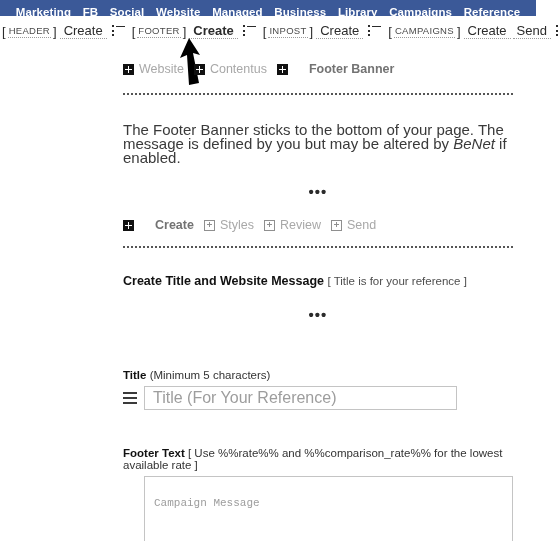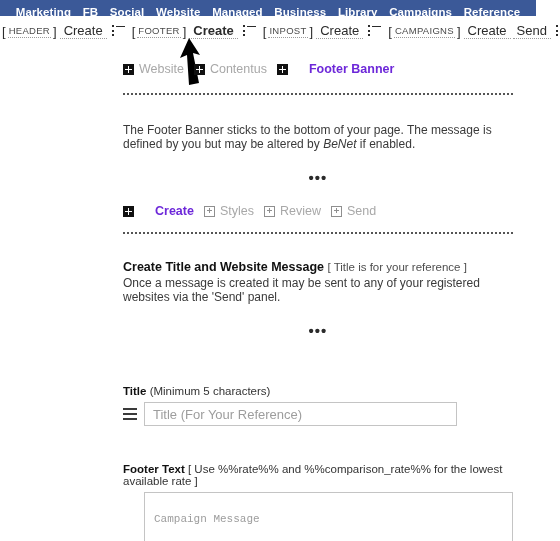--- a/index.html
+++ b/index.html
@@ -149,21 +149,21 @@
     margin-right: 10px;
     cursor: pointer;
     white-space: nowrap;
   }
   .plink .lbl {
     margin-left: 5px;
     color: #a8a8a8;
     font-size: 12.5px;
   }
   .plink.active .lbl {
-    color: #6d28d9;
+    color: #737373;
     font-weight: bold;
     padding-left: 16px;
   }
 
   
   .ico-plus-filled {
     width: 11px;
     height: 11px;
     background: #111111;
     position: relative;
@@ -218,21 +218,21 @@
     font-weight: bold;
     color: #111111;
     margin: 0;
   }
   .sect-title .note {
     font-weight: normal;
     color: #4e4e4e;
     font-size: 11.5px;
   }
   .sect-body {
-    font-size: 12px;
+    font-size: 15px;
     color: #3a3a3a;
     line-height: 14px;
     margin: 2px 0 0 0;
     width: 392px;
   }
   .sect-body i { font-style: italic; }
 
   .dots3 {
     text-align: center;
     width: 390px;
@@ -277,21 +277,21 @@
   .ico-hamburger i:nth-child(3) { top: 10px; }
 
   input.text-field {
     width: 313px;
     height: 24px;
     box-sizing: border-box;
     border: 1px solid #c4c4c4;
     background: #ffffff;
     padding: 0 8px;
     font-family: "Liberation Sans", sans-serif;
-    font-size: 13px;
+    font-size: 16px;
     color: #333;
     outline: none;
   }
   input.text-field::placeholder { color: #9d9d9d; }
 
   textarea.area-field {
     width: 369px;
     height: 80px;
     box-sizing: border-box;
     border: 1px solid #c4c4c4;
@@ -434,21 +434,20 @@
     <span class="plink">
       <span class="ico-plus-outline"></span>
       <span class="lbl">Send</span>
     </span>
   </div>
 
   <div class="dotline"></div>
 
   <div style="height:26px;"></div>
   <div class="sect-title"><span>Create Title and Website Message</span> <span class="note">[ Title is for your reference ]</span></div>
-  <p class="sect-body">Once a message is created it may be sent to any of your registered websites via the 'Send' panel.</p>
 
   <div style="height:22px;"></div>
   <div class="dots3">•••</div>
 
   <div style="height:21px;"></div>
   <div class="field-label"><span class="b">Title</span> <span class="n">(Minimum 5 characters)</span></div>
 
   <div class="input-row">
     <span class="ico-hamburger">
         <i></i>

